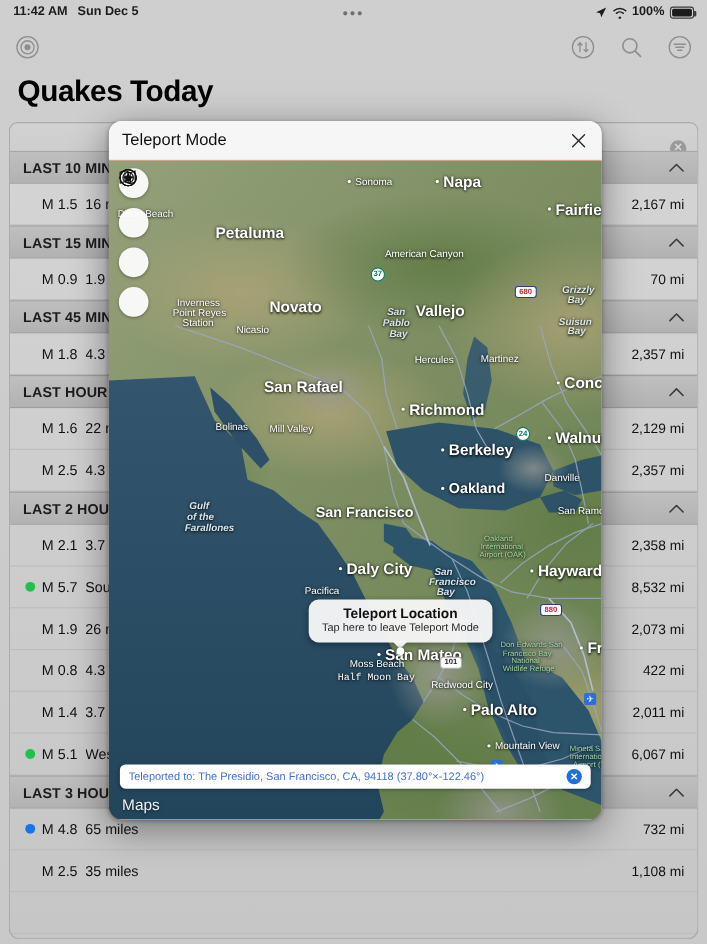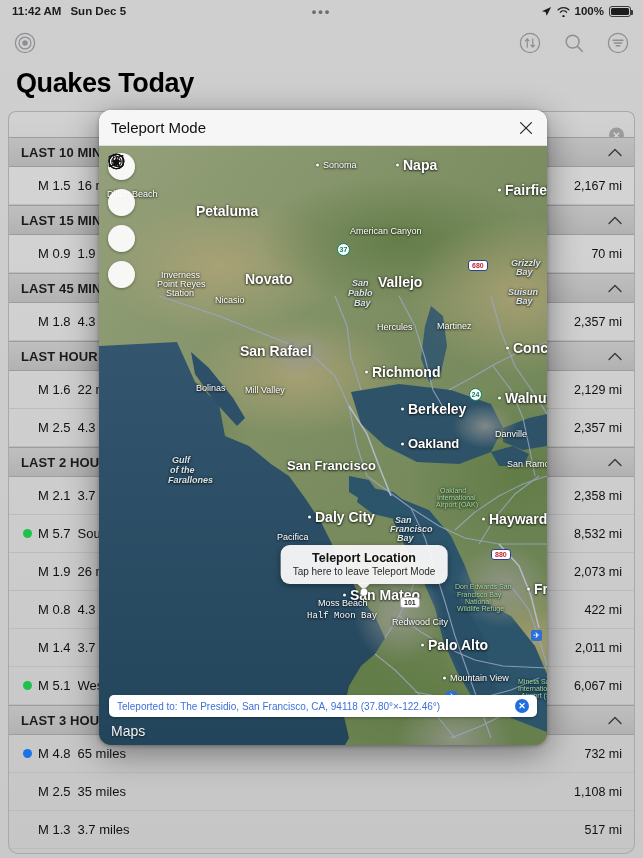--- a/index.html
+++ b/index.html
@@ -376,26 +376,20 @@
         <span class="dot" style="background: rgb(26, 114, 232);"></span>
         <span class="row-mag">M 4.8</span>
         <span class="row-place">65 miles</span>
         <span class="row-dist">732 mi</span>
       </div>
       <div class="row">
         <span class="dot blank"></span>
         <span class="row-mag">M 2.5</span>
         <span class="row-place">35 miles</span>
         <span class="row-dist">1,108 mi</span>
-      </div>
-      <div class="row">
-        <span class="dot blank"></span>
-        <span class="row-mag">M 1.3</span>
-        <span class="row-place">3.7 miles</span>
-        <span class="row-dist">517 mi</span>
       </div>
       <div class="row"></div>
     </div>
 
   <div class="modal-wrap">
     <div class="modal-head">
       <div class="modal-title">Teleport Mode</div>
       <svg class="modal-close" viewBox="0 0 20 20">
         <path d="M4 4 L16 16 M16 4 L4 16" stroke="#2a2a2a" stroke-width="1.4" stroke-linecap="round"></path>
       </svg>

